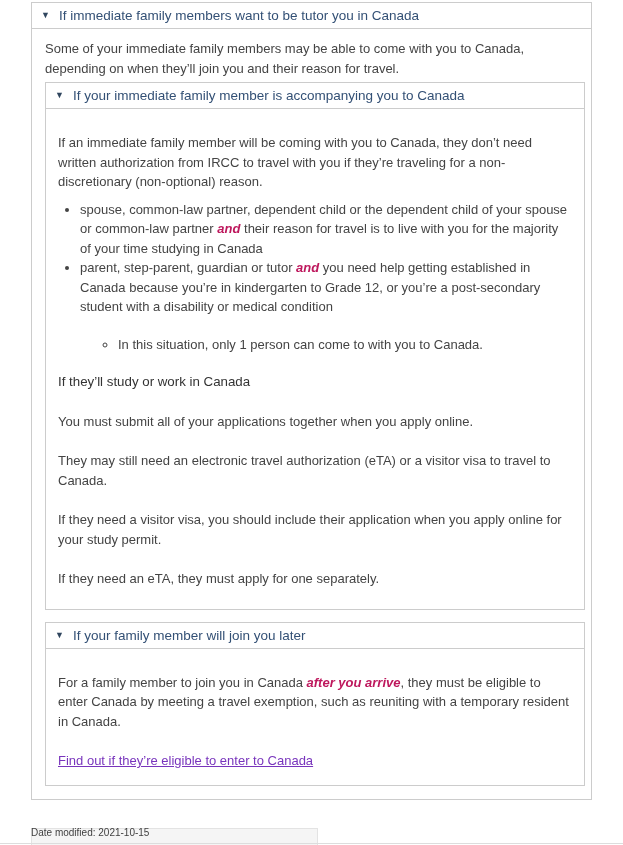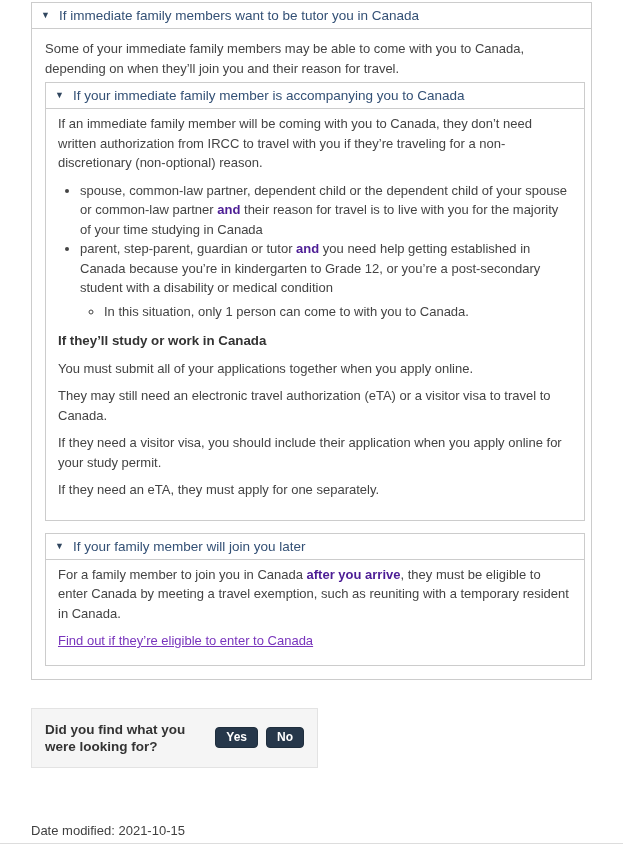--- a/index.html
+++ b/index.html
@@ -42,38 +42,38 @@
     padding: 2px 6px 13px 13px;
   }
   .outer-body > p.intro {
     margin: 8px 4px 4px 0;
   }
   .details-body {
     padding: 4px 13px 12px 12px;
     font-size: 13px;
     line-height: 19.5px;
   }
-  .details-body p { margin: 1px 0 8px 0; }
+  .details-body p { margin: 20px 0 8px 0; }
   p, li { font-size: 13px; line-height: 19.5px; color: #444; }
   .details.nested { margin: 0 0 12px 0; }
   .details.nested:last-child { margin-bottom: 0; }
   ul.main-list {
     margin: 4px 0 8px 0;
     padding-left: 22px;
     list-style-type: disc;
   }
   ul.main-list ul {
     padding-left: 20px;
     list-style-type: circle;
-    margin: 4px;
+    margin: 18px;
   }
   li { margin: 0; }
-  .b { font-weight: bold; color: #4c1d95; }
+  .b { font-weight: bold; color: #be185d; font-style: italic; }
   p.mini-heading {
-    font-weight: bold;
+    font-weight: normal;
     color: #333;
     margin: 10px 0 8px 0;
     font-size: 13.3px;
   }
   a.link {
     color: #284162;
     text-decoration: underline;
     cursor: pointer;
   }
   a.link.visited {
@@ -112,21 +112,21 @@
     font-size: 12px;
     font-weight: bold;
     padding: 2px 10px 3px 10px;
     cursor: pointer;
   }
   
   .datemod {
     position: absolute;
     left: 31px;
     bottom: 7px;
-    font-size: 13px;
+    font-size: 10px;
     color: #3f3f3f;
   }
   .bottom-rule {
     position: absolute;
     left: 0;
     right: 0;
     bottom: 1px;
     height: 1px;
     background: #ddd;
   }

